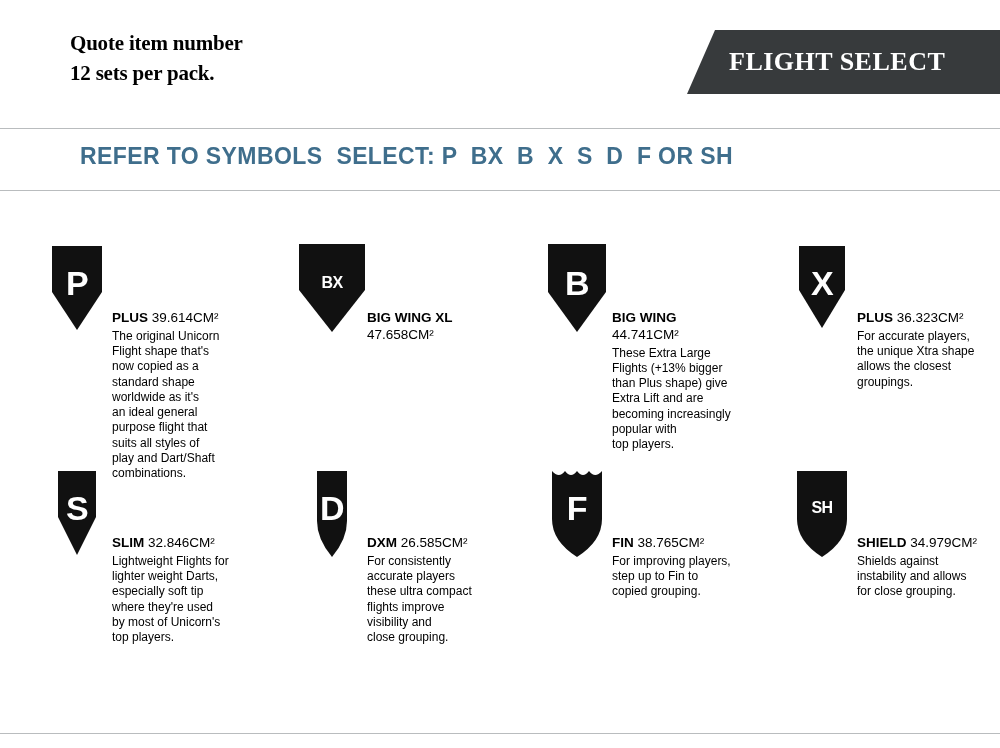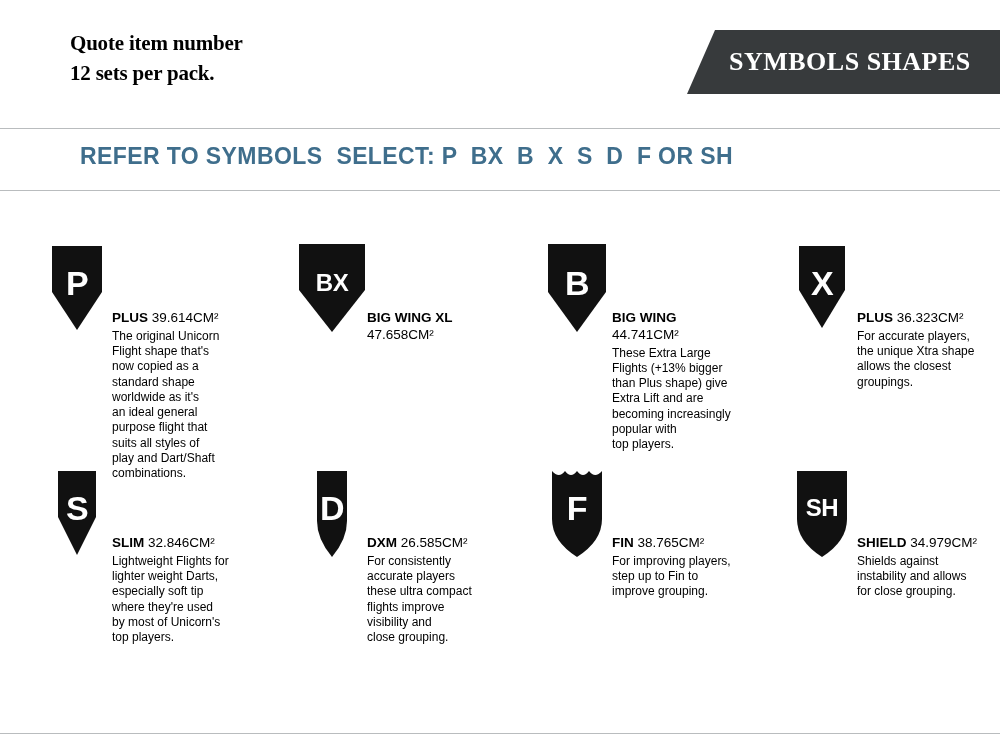--- a/index.html
+++ b/index.html
@@ -107,21 +107,21 @@
     width: 78px; height: 86px;
     display: flex;
     align-items: center;
     justify-content: center;
     color: #ffffff;
     font-weight: bold;
     font-size: 34px;
     letter-spacing: -0.5px;
     pointer-events: none;
   }
-  .shape-letter.two { font-size: 24px; }
+  .shape-letter.two { font-size: 16px; }
 
   .text-block {
     position: absolute;
     left: 82px; top: 30px;
     width: 160px;
   }
   .cell[data-col="1"] .text-block { width: 140px; }
   .cell[data-col="2"] .text-block { width: 150px; }
   .cell[data-col="3"] .text-block { width: 150px; }
 
@@ -147,21 +147,21 @@
 </style>
 </head>
 <body>
 
 <div id="page">
 
   <div class="header">
     <div class="header-title">Quote item number
 12 sets per pack.</div>
     <div class="flight-shapes-banner">
-      <span>SYMBOLS SHAPES</span>
+      <span>FLIGHT SELECT</span>
     </div>
   </div>
 
   <div class="rule top"></div>
 
   <div class="subheader"><span>REFER TO SYMBOLS</span><span class="gap"></span><span>SELECT: P  BX  B  X  S  D  F OR SH</span></div>
 
   <div class="rule bottom"></div>
 
   <div class="grid">
@@ -305,21 +305,21 @@
           </svg>
           <div class="shape-letter">F</div>
         </div>
         <div class="text-block">
           <div class="item-title">
             <span class="name">FIN</span>
             <span class="area">38.765CM²</span>
           </div>
           <div class="item-desc">For improving players,
 step up to Fin to
-improve grouping.</div>
+copied grouping.</div>
         </div>
       </div>
 
       <div class="cell" data-col="3">
         <div class="shape-wrap">
           <svg width="78" height="96" viewBox="0 0 78 96" aria-hidden="true">
             <path d="M14 6 H64 V54 Q64 76 39 92 Q14 76 14 54 Z" fill="#111111"></path>
           </svg>
           <div class="shape-letter two">SH</div>
         </div>

